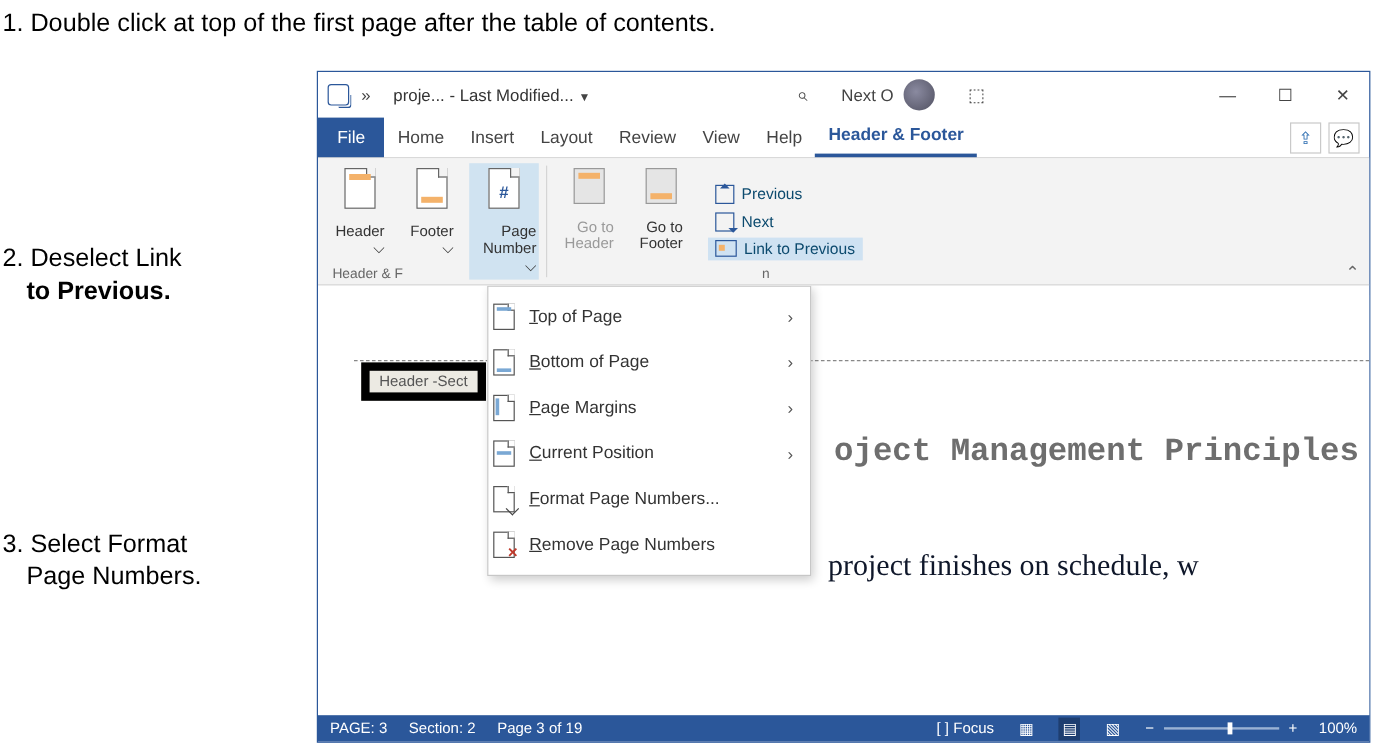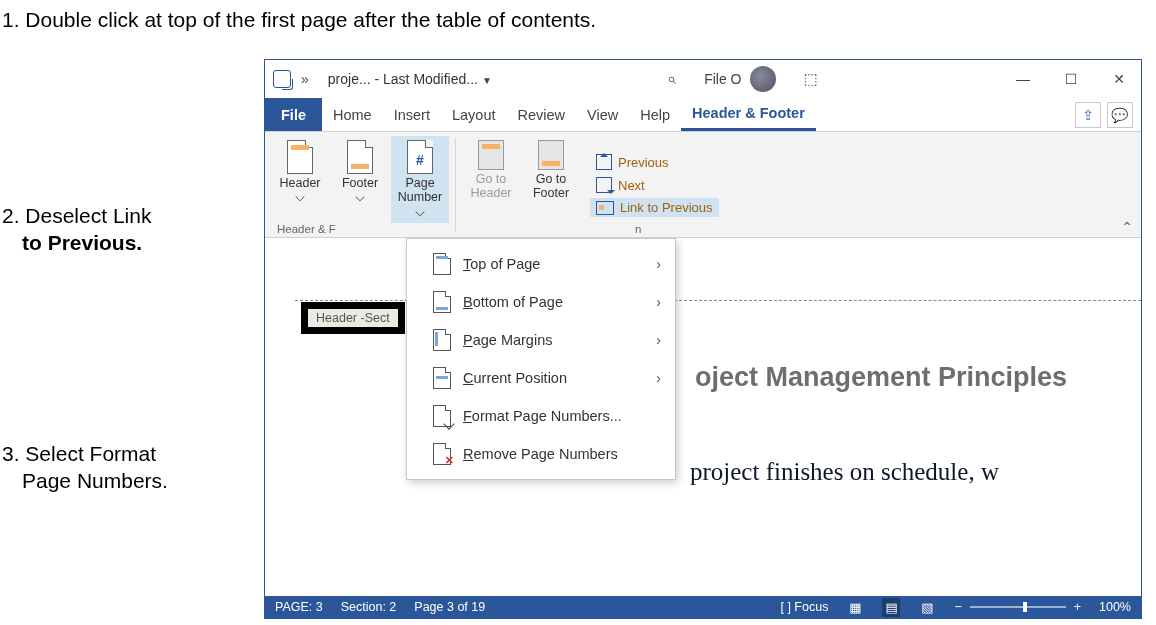--- a/index.html
+++ b/index.html
@@ -47,60 +47,60 @@
   .tb-center { flex:1; display:flex; align-items:center; justify-content:center; gap:28px;}
   .search-icon { font-size:16px; transform:scaleX(-1);}
   .user-area { display:flex; align-items:center; gap:8px; font-size:14px;}
   .avatar { width:26px;height:26px;border-radius:50%;background:radial-gradient(circle at 40% 40%, #8a8aa0, #505060);}
   .tb-right { display:flex; align-items:center; gap:20px; margin-left:16px;}
   .win-btn { width:28px; text-align:center; font-size:14px; }
   .ribbon-collapse-icon{ font-size:15px; }
   
   .tabs { height:34px; display:flex; align-items:stretch; border-bottom:1px solid #d0d0d0; padding-right:6px;}
   .tab { padding:0 11px; display:flex; align-items:center; font-size:14.5px; color:#444; cursor:pointer;}
-  .tab.file { background:#2b579a; color:#fff; font-weight:700; padding:0 16px;}
+  .tab.file { background:#2b579a; color:#fff; font-weight:400; padding:0 16px;}
   .tab.contextual { color:#2b579a; font-weight:600; border-bottom:3px solid #2b579a; }
   .tabs-spacer{flex:1;}
   .tab-extra{ display:flex; align-items:center; gap:6px; padding:0 2px;}
   .sq-btn{ width:26px;height:26px;border:1px solid #c9c9c9; display:flex;align-items:center;justify-content:center; color:#2b6cb0;}
   
   .ribbon { height:106px; background:#f3f3f3; border-bottom:1px solid #d0d0d0; display:flex; position:relative;}
   .rb-group { display:flex; flex-direction:column; align-items:center; padding:4px 6px 0 6px;}
   .rb-buttons { display:flex; gap:2px;}
   .big-btn { width:58px; display:flex; flex-direction:column; align-items:center; font-size:12.5px; color:#333; padding:4px 2px;}
   .big-btn.selected { background:#d0e3f1; }
-  .big-btn .lbl { text-align:center; line-height:1.15; margin-top:2px;}
+  .big-btn .lbl { text-align:right; line-height:1.15; margin-top:12px;}
   .big-btn.disabled { color:#9a9a9a; }
   .page-icon { width:26px;height:34px;border:1.5px solid #666;position:relative;background:#fff;}
   .page-icon .corner{position:absolute;top:-1px;right:-1px;width:8px;height:8px;background:#f3f3f3;border-left:1.5px solid #666;border-bottom:1.5px solid #666;}
   .page-icon .stripe{position:absolute;top:4px;left:3px;right:3px;height:5px;background:#f4b26a;}
   .page-icon .stripe.bottom{top:auto;bottom:4px;}
   .page-icon.number .hash{position:absolute;top:11px;left:0;right:0;text-align:center;color:#2b579a;font-weight:600;font-size:14px;}
   .small-column { display:flex; flex-direction:column; justify-content:center; gap:3px; padding:2px 4px;}
-  .small-btn { display:flex; align-items:center; gap:6px; font-size:13px; color:#a16207; padding:2px 6px;}
+  .small-btn { display:flex; gap:6px; font-size:13px; color:#0c4a6e; padding:2px 6px;}
   .small-btn.highlight{background:#cfe2f2;}
   .nav-icon{width:16px;height:16px;border:1.4px solid #2b579a;position:relative;}
   .nav-icon::after{content:"";position:absolute;border:4px solid transparent;}
   .nav-icon.prev::after{border-bottom-color:#2b579a;left:3px;top:-6px;}
   .nav-icon.next::after{border-top-color:#2b579a;left:10px;bottom:-6px;}
   .nav-icon.link{width:18px;height:14px;border:1.4px solid #2b579a;}
   .nav-icon.link::before{content:"";position:absolute;left:2px;top:3px;width:5px;height:5px;background:#f4b26a;}
   .group-divider{width:1px;background:#d5d5d5;margin:6px 0;}
   .group-label{position:absolute;bottom:2px;font-size:11.5px;color:#666;}
   .ribbon-collapse{position:absolute;right:8px;bottom:2px;font-size:14px;color:#666;}
   
   .doc-area{ position:relative; height:calc(100% - 38px - 34px - 106px - 22px); background:#fff; overflow:hidden;}
   .doc-page{ position:absolute; left:30px; top:8px; right:0; bottom:0; background:#fff;}
   .header-dashed{position:absolute;left:0;top:54px;right:-30px;border-top:1.5px dashed #888;}
   .header-tag{position:absolute;left:6px;top:56px;background:#eceae3;border:7px solid #000000;padding:2px 8px;font-size:12.5px;color:#555;}
-  .doc-title{position:absolute;top:116px;left:400px;font-family:Liberation Sans, sans-serif;font-size:27px;font-weight:700;color:#6e6e6e;white-space:nowrap;}
+  .doc-title{position:absolute;top:116px;left:400px;font-family:Liberation Mono, monospace;font-size:27px;font-weight:700;color:#6e6e6e;white-space:nowrap;}
   .doc-body{position:absolute;top:212px;left:395px;font-family:Georgia,serif;font-size:25px;color:#0f172a;white-space:nowrap;}
   
   .dropdown{position:absolute;left:141px;top:0;width:270px;background:#fff;border:1px solid #c7c7c7;box-shadow:2px 3px 8px rgba(0,0,0,0.2);padding:6px 0;z-index:10;}
-  .dd-item{display:flex;align-items:center;gap:12px;padding:8px 26px;font-size:14.5px;color:#333;position:relative;}
+  .dd-item{display:flex;align-items:center;gap:12px;padding:8px 4px;font-size:14.5px;color:#333;position:relative;}
   .dd-item .u{text-decoration:underline;}
   .dd-icon{width:18px;height:22px;border:1.3px solid #555;position:relative;flex-shrink:0;}
   .dd-icon .c{position:absolute;top:-1px;right:-1px;width:6px;height:6px;background:#fff;border-left:1.3px solid #555;border-bottom:1.3px solid #555;}
   .dd-icon .m{position:absolute;left:2px;right:2px;height:3px;background:#7aa8d4;}
   .dd-icon .pen{position:absolute;right:-3px;bottom:-2px;width:8px;height:8px;border-left:1.5px solid #444;border-bottom:1.5px solid #444;transform:rotate(-45deg);}
   .dd-icon .x{position:absolute;right:-4px;bottom:-3px;color:#c0392b;font-size:11px;font-weight:bold;}
   .dd-arrow{position:absolute;right:14px;font-size:14px;color:#555;}
   
   .statusbar{position:absolute;left:0;right:0;bottom:0;height:22px;background:#2b579a;color:#fff;display:flex;align-items:center;font-size:12.5px;padding:0 10px;gap:18px;}
   .statusbar .spacer{flex:1;}
@@ -129,21 +129,21 @@
     <div class="tb-left">
       <div class="qa-icon"></div>
       <div class="chevrons">»</div>
       <div class="docname">
         <span>proje... - Last Modified...</span><span class="tb-dropdown">▼</span>
       </div>
     </div>
     <div class="tb-center">
       <span class="search-icon">⌕</span>
       <div class="user-area">
-        <span>File O</span>
+        <span>Next O</span>
         <div class="avatar"></div>
       </div>
       <span class="ribbon-collapse-icon">⬚</span>
     </div>
     <div class="tb-right">
       <div class="win-btn">—</div>
       <div class="win-btn">☐</div>
       <div class="win-btn">✕</div>
     </div>
   </div>

